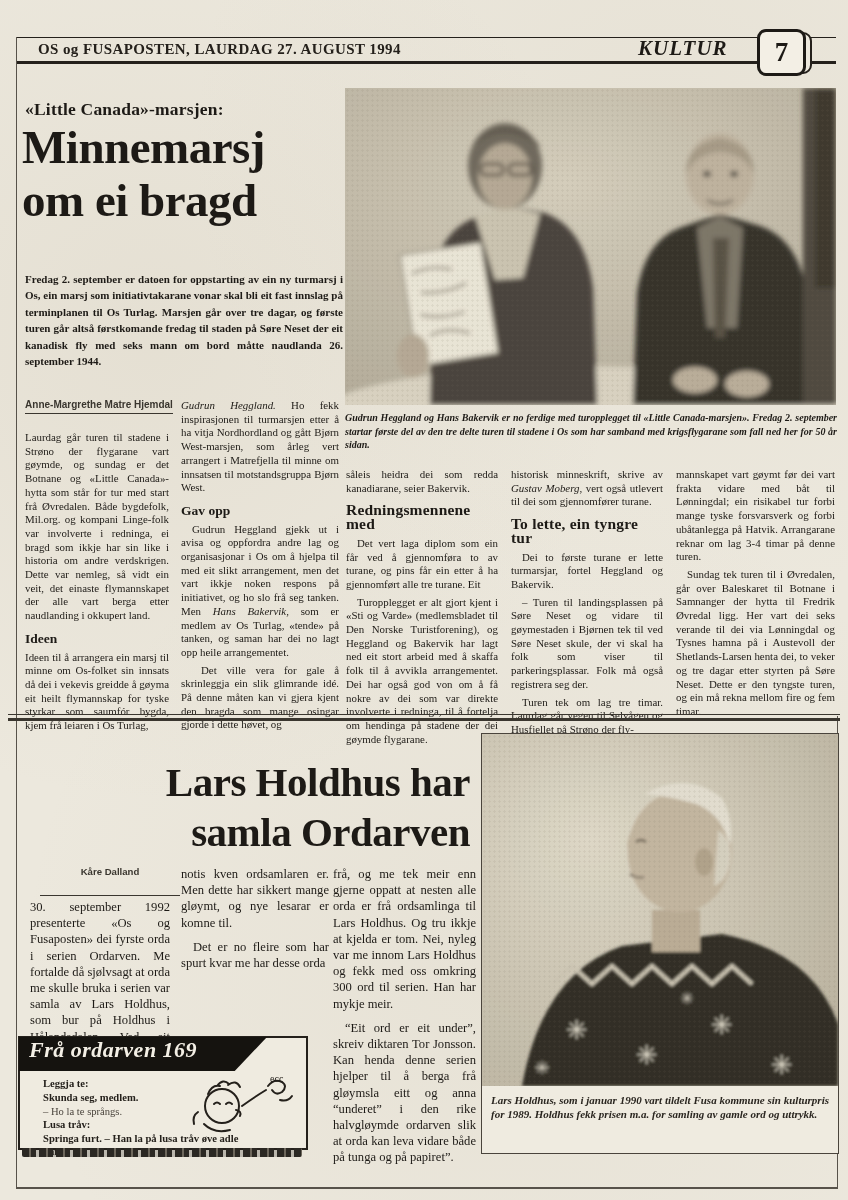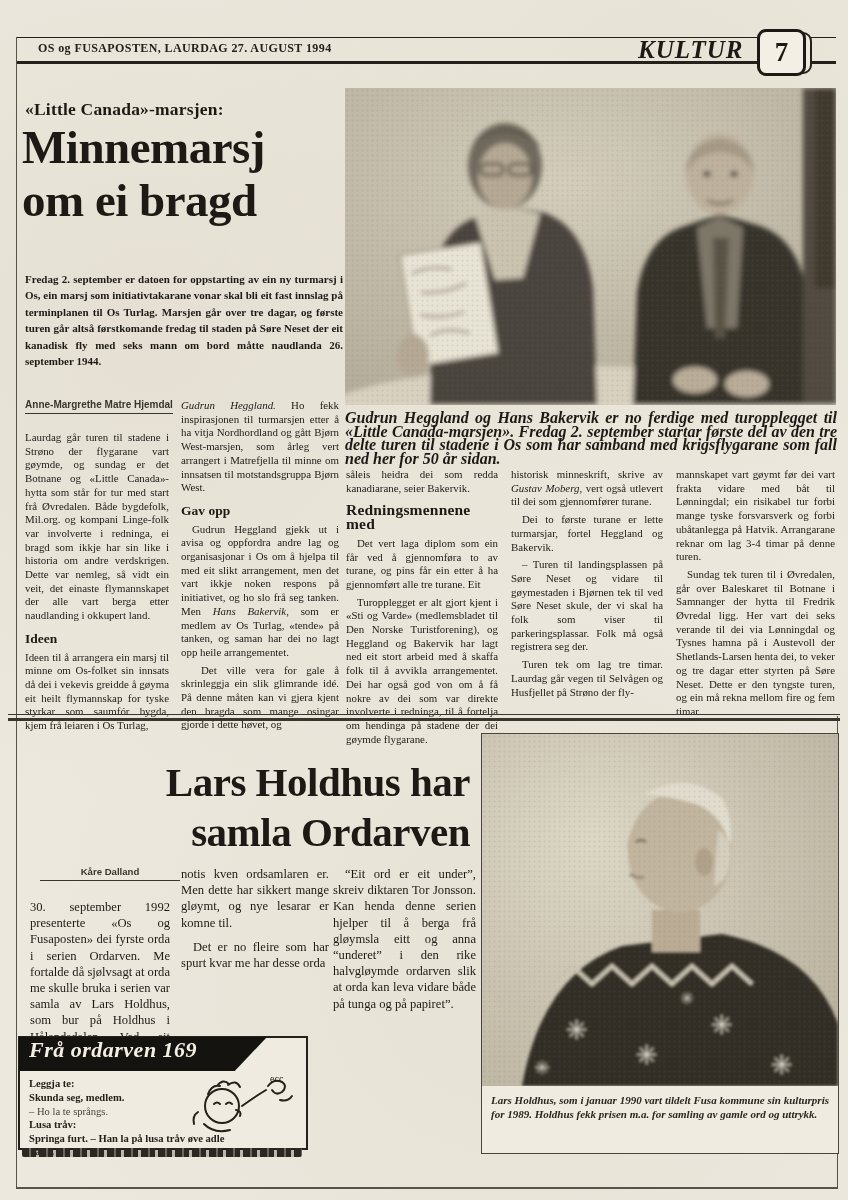--- a/index.html
+++ b/index.html
@@ -11,22 +11,22 @@
       radial-gradient(circle at 78% 12%, rgba(185,172,148,.10), transparent 38%),
       radial-gradient(circle at 60% 80%, rgba(185,172,148,.10), transparent 45%);
     font-family:"Liberation Serif","DejaVu Serif",serif;
     color:#1d1a16; overflow:hidden;
   }
   .abs{position:absolute;}
   .rule{background:#24201b;}
   
   .masthead-band-top{left:16px;top:37px;width:820px;height:1px;}
   .masthead-band-bot{left:16px;top:61px;width:820px;height:3px;}
-  .masthead-text{left:38px;top:41px;font-size:12px;font-weight:700;letter-spacing:.4px;color:#24201b;}
-  .section-label{left:638px;top:36px;font-size:25px;font-weight:700;font-style:italic;letter-spacing:1px;}
+  .masthead-text{left:38px;top:41px;font-size:15px;font-weight:700;letter-spacing:.4px;color:#24201b;}
+  .section-label{left:638px;top:36px;font-size:21px;font-weight:700;font-style:italic;letter-spacing:1px;}
   .pagenum-curl{left:766px;top:32px;width:42px;height:38px;border:2px solid #24201b;border-radius:9px;background:#ece8dd;}
   .pagenum-box{left:757px;top:29px;width:43px;height:41px;border:3px solid #1d1a16;border-radius:9px;background:#f3efe5;
     display:flex;align-items:center;justify-content:center;font-size:27px;font-weight:700;}
   .left-frame{left:16px;top:37px;width:1px;height:1151px;background:#57524a;}
   .right-frame{left:837px;top:716px;width:1px;height:472px;background:#57524a;}
   .bottom-frame{left:16px;top:1187px;width:822px;height:2px;background:#57524a;}
   
   .kicker{left:25px;top:99px;font-size:17.5px;font-weight:600;letter-spacing:.2px;}
   .headline1{left:22px;top:121px;width:330px;font-size:47px;line-height:53px;font-weight:700;letter-spacing:-.5px;}
   .lead{left:25px;top:271px;width:318px;font-size:11px;line-height:16.4px;font-weight:700;text-align:justify;}
@@ -38,38 +38,38 @@
   .bodycol p.ind2{text-indent:20px;}
   .a1c1{left:25px;top:431px;width:144px;}
   .a1c2{left:181px;top:399px;width:158px;}
   .a1c3{left:346px;top:468px;width:152px;}
   .a1c4{left:511px;top:468px;width:152px;}
   .a1c5{left:676px;top:468px;width:159px;}
   .subhead-sm{font-size:13.5px;font-weight:700;margin:9px 0 5px 0;text-align:left;}
   .subhead-lg{font-size:15.5px;font-weight:700;margin:8px 0 6px 0;text-align:left;letter-spacing:.2px;}
   .italic{font-style:italic;}
   .photo1-wrap{left:345px;top:88px;width:491px;height:317px;background:#c6bfae;overflow:hidden;}
-  .caption1{left:345px;top:411px;width:492px;font-size:16px;line-height:13.6px;font-style:italic;font-weight:600;text-align:justify;}
+  .caption1{left:345px;top:411px;width:492px;font-size:10px;line-height:13.6px;font-style:italic;font-weight:600;text-align:justify;}
   .divider-mid{left:8px;top:714px;width:832px;height:0;border-top:1px solid #3a362f;}
   .divider-mid2{left:8px;top:718px;width:832px;height:3px;background:#3a362f;}
   
   .headline2{left:40px;top:757px;width:430px;text-align:right;font-size:41px;line-height:50px;font-weight:700;letter-spacing:-.5px;}
   .byline2{left:40px;top:866px;width:140px;text-align:center;font-family:"Liberation Sans",sans-serif;
-    font-size:9.6px;font-weight:700;color:#3a362f;border-bottom:1.5px solid #3a362f;padding-bottom:3px;}
+    font-size:9.6px;font-weight:700;color:#3a362f;border-bottom:1.5px solid #3a362f;padding-bottom:18px;}
   .bodycol2{font-size:12.6px;line-height:16.2px;text-align:justify;}
   .bodycol2 p{margin:0 0 8px 0;}
   .bodycol2 p.ind{text-indent:12px;}
   .a2c1{left:30px;top:899px;width:140px;}
   .a2c2{left:181px;top:866px;width:148px;}
   .a2c3{left:333px;top:866px;width:143px;}
   .ordbox{left:18px;top:1036px;width:286px;height:110px;border:2px solid #24201b;background:#efebe0;}
   .ordbox-banner{position:absolute;left:-1px;top:-1px;width:248px;height:34px;background:#15130f;
     clip-path:polygon(0 0,100% 0,87% 100%,0 100%);display:flex;align-items:flex-start;}
   .ordbox-banner span{color:#f3efe5;font-size:22px;font-weight:700;font-style:italic;padding-left:10px;letter-spacing:.5px;}
-  .ordbox-lines{position:absolute;left:9px;top:40px;width:210px;font-size:10.6px;line-height:12.8px;font-weight:700;color:#24201b;}
+  .ordbox-lines{position:absolute;left:23px;top:40px;width:210px;font-size:10.6px;line-height:12.8px;font-weight:700;color:#24201b;}
   .ordbox-lines .soft{font-weight:500;color:#4a443c;}
   .ordbox-lines div{margin-bottom:1px;}
   .doodle{position:absolute;right:2px;top:22px;width:120px;height:84px;}
   .ordstrip{left:22px;top:1148px;width:280px;height:9px;
     background:repeating-linear-gradient(90deg,#2b2823 0 7px,#6d675c 7px 9px,#2b2823 9px 14px,rgba(43,40,35,.25) 14px 17px);
     border-radius:2px;}
   .photo2-frame{left:481px;top:733px;width:356px;height:419px;border:1.5px solid #4a443c;background:#efebe0;}
   .photo2-wrap{position:absolute;left:0;top:0;width:100%;height:352px;background:#d6cfbf;overflow:hidden;}
   .caption2{position:absolute;left:0;top:356px;padding:4px 9px 0 9px;font-size:11px;line-height:13.8px;font-style:italic;font-weight:600;color:#2a2620;text-align:justify;}
   .grain{pointer-events:none;position:absolute;inset:0;
@@ -164,20 +164,21 @@
 
   <div class="abs bodycol a1c3">
     <p>såleis heidra dei som redda kanadiarane, seier Bakervik.</p>
     <div class="subhead-lg">Redningsmennene med</div>
     <p class="ind">Det vert laga diplom som ein får ved å gjennomføra to av turane, og pins får ein etter å ha gjennomført alle tre turane. Eit</p>
     <p class="ind">Turopplegget er alt gjort kjent i «Sti og Varde» (medlemsbladet til Den Norske Turistforening), og Heggland og Bakervik har lagt ned eit stort arbeid med å skaffa folk til å avvikla arrangementet. Dei har også god von om å få nokre av dei som var direkte involverte i redninga, til å fortelja om hendinga på stadene der dei gøymde flygarane.</p>
   </div>
 
   <div class="abs bodycol a1c4">
     <p><span>historisk minneskrift, skrive av </span><span class="italic">Gustav Moberg</span><span>, vert også utlevert til dei som gjennomfører turane.</span></p>
+    <div class="subhead-lg">To lette, ein tyngre tur</div>
     <p class="ind">Dei to første turane er lette turmarsjar, fortel Heggland og Bakervik.</p>
     <p class="ind">– Turen til landingsplassen på Søre Neset og vidare til gøymestaden i Bjørnen tek til ved Søre Neset skule, der vi skal ha folk som viser til parkeringsplassar. Folk må også registrera seg der.</p>
     <p class="ind">Turen tek om lag tre timar. Laurdag går vegen til Selvågen og Husfjellet på Strøno der fly-</p>
   </div>
 
   <div class="abs bodycol a1c5">
     <p>mannskapet vart gøymt før dei vart frakta vidare med båt til Lønningdal; ein risikabel tur forbi mange tyske forsvarsverk og forbi ubåtanlegga på Hatvik. Arrangarane reknar om lag 3-4 timar på denne turen.</p>
     <p class="ind">Sundag tek turen til i Øvredalen, går over Baleskaret til Botnane i Samnanger der hytta til Fredrik Øvredal ligg. Her vart dei seks verande til dei via Lønningdal og Tysnes hamna på i Austevoll der Shetlands-Larsen henta dei, to veker og tre dagar etter styrten på Søre Neset. Dette er den tyngste turen, og ein må rekna mellom fire og fem timar.</p>
   </div>
 
@@ -191,20 +192,21 @@
   <div class="abs byline2">Kåre Dalland</div>
 
   <div class="abs bodycol2 a2c1">
     <p>30. september 1992 presenterte «Os og Fusaposten» dei fyrste orda i serien Ordarven. Me fortalde då sjølvsagt at orda me skulle bruka i serien var samla av Lars Holdhus, som bur på Holdhus i Hålandsdalen. Ved eit seinare høve nemnde me òg i ein</p>
   </div>
   <div class="abs bodycol2 a2c2">
     <p>notis kven ordsamlaren er. Men dette har sikkert mange gløymt, og nye lesarar er komne til.</p>
     <p class="ind">Det er no fleire som har spurt kvar me har desse orda</p>
   </div>
   <div class="abs bodycol2 a2c3">
+    <p>frå, og me tek meir enn gjerne oppatt at nesten alle orda er frå ordsamlinga til Lars Holdhus. Og tru ikkje at kjelda er tom. Nei, nyleg var me innom Lars Holdhus og fekk med oss omkring 300 ord til serien. Han har mykje meir.</p>
     <p class="ind">“Eit ord er eit under”, skreiv diktaren Tor Jonsson. Kan henda denne serien hjelper til å berga frå gløymsla eitt og anna “underet” i den rike halvgløymde ordarven slik at orda kan leva vidare både på tunga og på papiret”.</p>
   </div>
 
   <div class="abs ordbox">
     <div class="ordbox-banner">
       <span>Frå ordarven 169</span>
     </div>
     <div class="ordbox-lines">
       <div>Leggja te:</div>
       <div>Skunda seg, medlem.</div>

